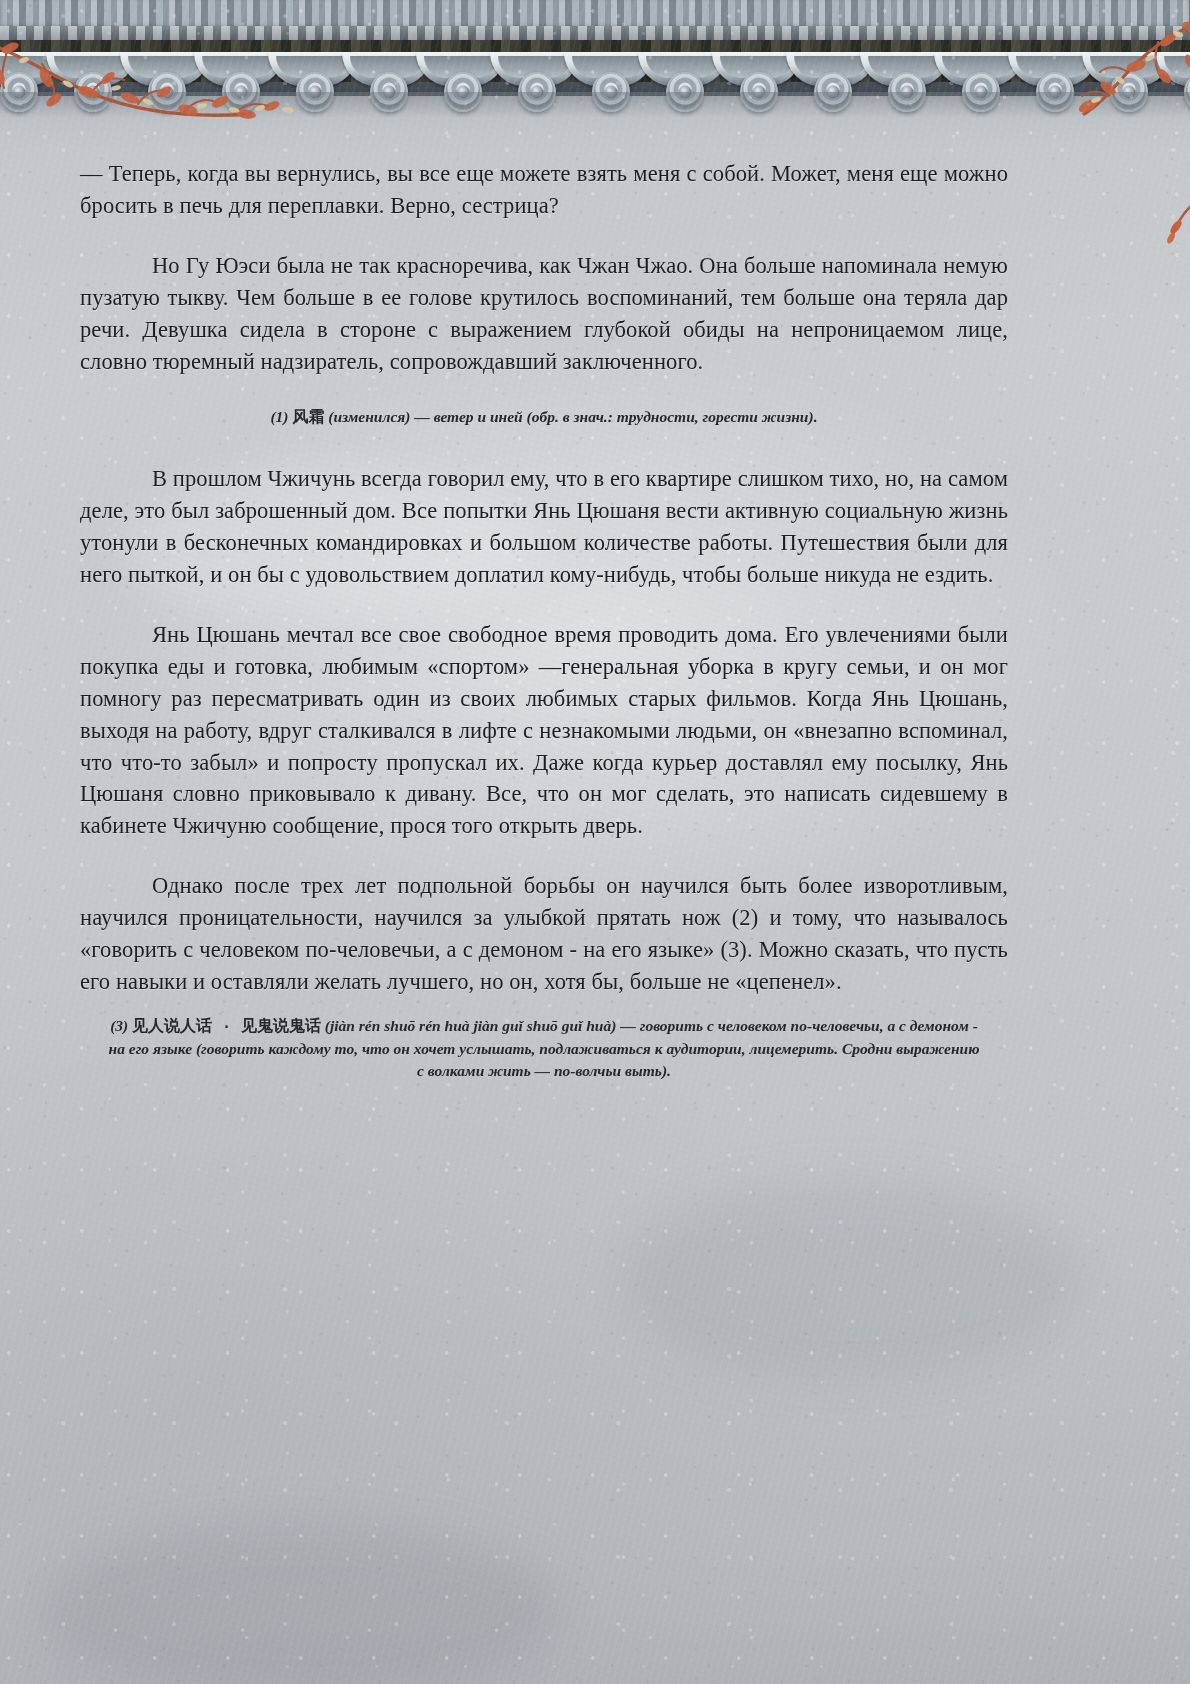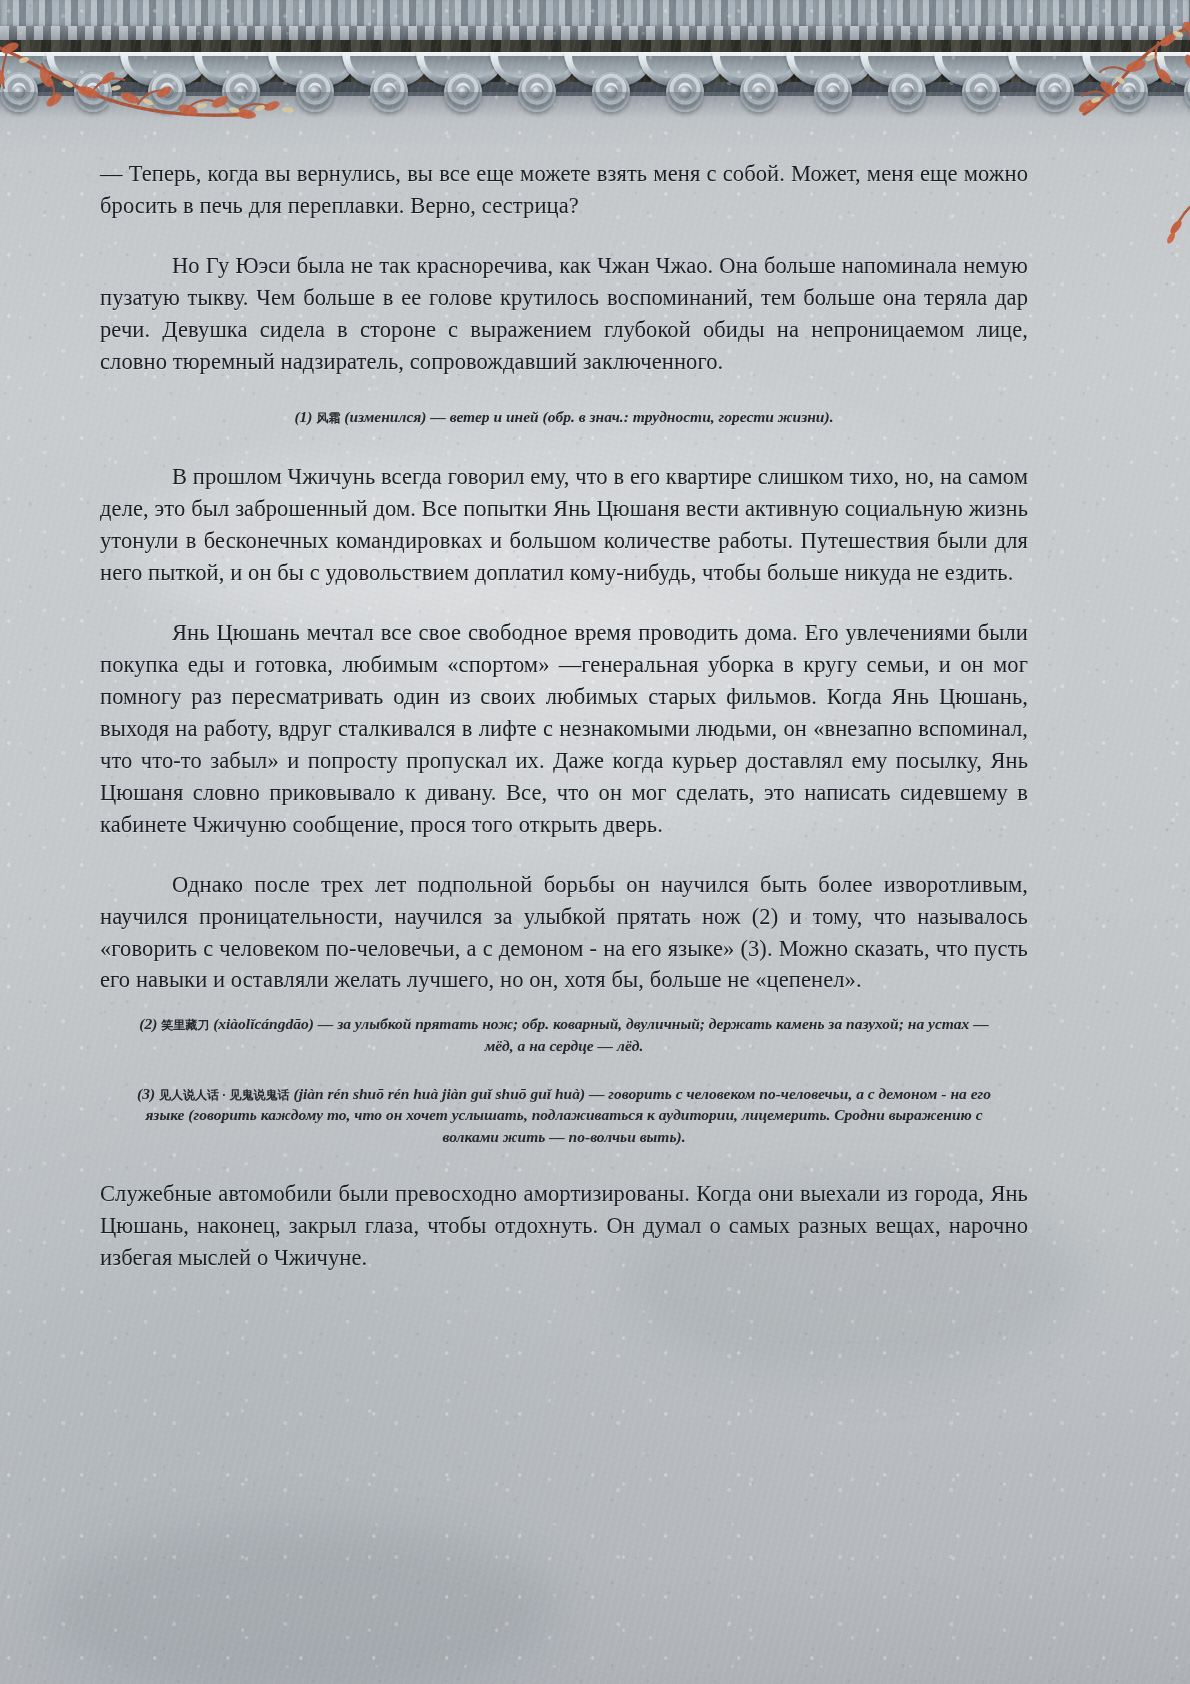--- a/index.html
+++ b/index.html
@@ -152,21 +152,21 @@
   
   .branch {
     position: absolute;
     pointer-events: none;
   }
   .branch svg { display: block; }
 
   
   .content {
     position: absolute;
-    left: 100px;
+    left: 80px;
     top: 158px;
     width: 928px;
   }
   p.para {
     margin: 0 0 28px 0;
     font-size: 22.5px;
     line-height: 1.42;
     color: #1b1f24;
     text-align: justify;
     text-indent: 72px;
@@ -181,24 +181,24 @@
     margin: 0 0 26px 0;
     font-size: 15.5px;
     line-height: 1.40;
     font-style: italic;
     font-weight: 600;
     color: #24282d;
     text-align: center;
     letter-spacing: 0;
   }
   p.note .cn {
-    font-family: Liberation Sans, sans-serif;
+    font-family: Liberation Mono, monospace;
     font-style: normal;
     font-weight: 700;
-    font-size: 12px;
+    font-size: 16px;
     text-align: center;
   }
   p.note.n1 { margin-top: 16px; margin-bottom: 34px; }
   p.note.n2 { width: 880px; margin-left: 24px; margin-bottom: 26px; }
   p.note.n3 { width: 880px; margin-left: 24px; margin-bottom: 30px; }
 </style>
 </head>
 <body>
 
 <div class="page">
@@ -370,29 +370,22 @@
       <span>(1)</span>
       <span class="cn">风霜</span>
       <span>(изменился)</span>
       <span>— ветер и иней (обр. в знач.: трудности, горести жизни).</span>
     </p>
 
     <p class="para">В прошлом Чжичунь всегда говорил ему, что в его квартире слишком тихо, но, на самом деле, это был заброшенный дом. Все попытки Янь Цюшаня вести активную социальную жизнь утонули в бесконечных командировках и большом количестве работы. Путешествия были для него пыткой, и он бы с удовольствием доплатил кому-нибудь, чтобы больше никуда не ездить.</p>
     <p class="para">Янь Цюшань мечтал все свое свободное время проводить дома. Его увлечениями были покупка еды и готовка, любимым «спортом» —генеральная уборка в кругу семьи, и он мог помногу раз пересматривать один из своих любимых старых фильмов. Когда Янь Цюшань, выходя на работу, вдруг сталкивался в лифте с незнакомыми людьми, он «внезапно вспоминал, что что-то забыл» и попросту пропускал их. Даже когда курьер доставлял ему посылку, Янь Цюшаня словно приковывало к дивану. Все, что он мог сделать, это написать сидевшему в кабинете Чжичуню сообщение, прося того открыть дверь.</p>
     <p class="para tight">Однако после трех лет подпольной борьбы он научился быть более изворотливым, научился проницательности, научился за улыбкой прятать нож (2) и тому, что называлось «говорить с человеком по-человечьи, а с демоном - на его языке» (3). Можно сказать, что пусть его навыки и оставляли желать лучшего, но он, хотя бы, больше не «цепенел».</p>
 
-    <p class="note n2">
-      <span>(2)</span>
-      <span class="cn">笑里藏刀</span>
-      <span>(xiàolǐcángdāo)</span>
-      <span>— за улыбкой прятать нож; обр. коварный, двуличный; держать камень за пазухой; на устах — мёд, а на сердце — лёд.</span>
-    </p>
 
     <p class="note n3">
       <span>(3)</span>
       <span class="cn">见人说人话 · 见鬼说鬼话</span>
       <span>(jiàn rén shuō rén huà jiàn guǐ shuō guǐ huà)</span>
       <span>— говорить с человеком по-человечьи, а с демоном - на его языке (говорить каждому то, что он хочет услышать, подлаживаться к аудитории, лицемерить. Сродни выражению с волками жить — по-волчьи выть).</span>
     </p>
 
-    <p class="para no-indent">Служебные автомобили были превосходно амортизированы. Когда они выехали из города, Янь Цюшань, наконец, закрыл глаза, чтобы отдохнуть. Он думал о самых разных вещах, нарочно избегая мыслей о Чжичуне.</p>
   </div>
 </div>
 
 </body></html>

